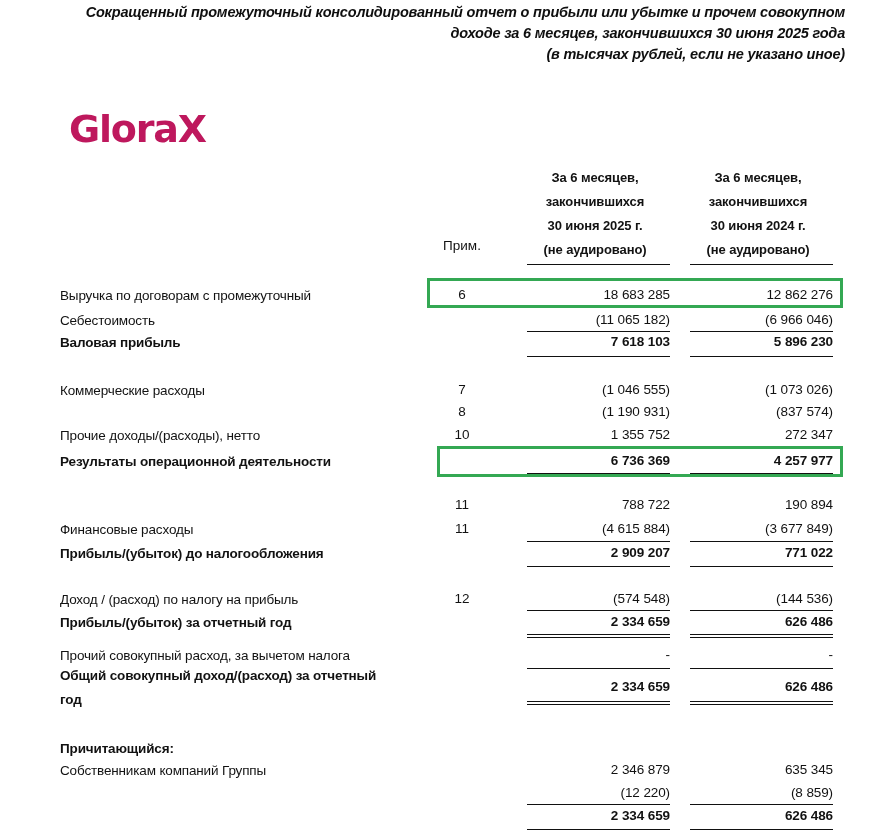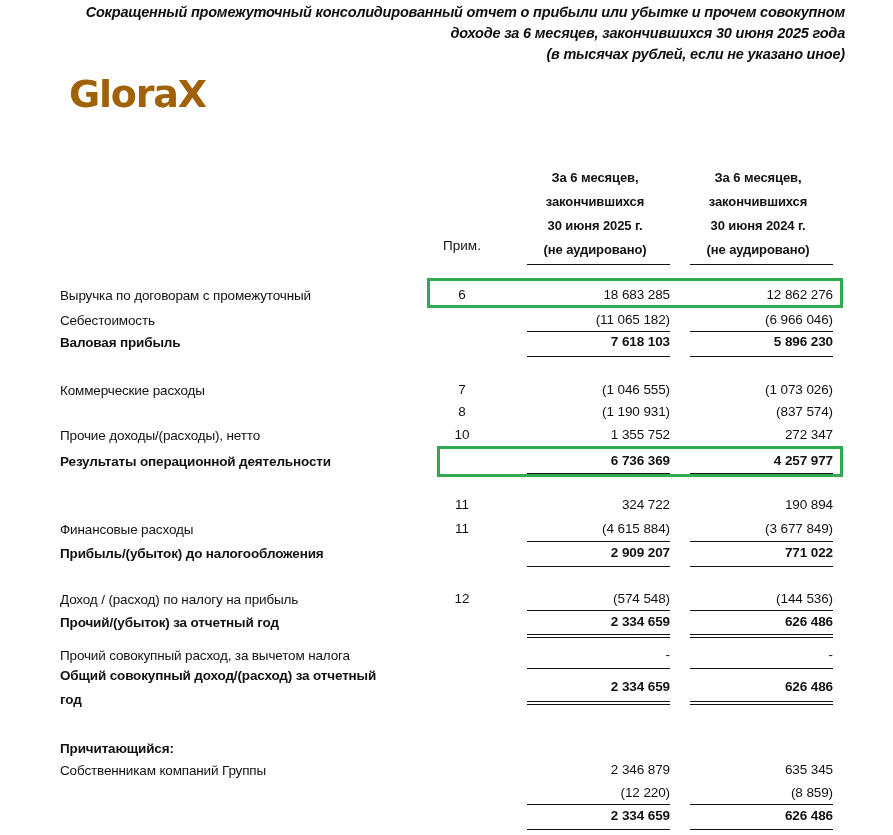--- a/index.html
+++ b/index.html
@@ -128,21 +128,21 @@
 </style>
 </head>
 <body>
 
 <div id="doc-header">
   <span class="hline">Сокращенный промежуточный консолидированный отчет о прибыли или убытке и прочем совокупном</span>
   <span class="hline">доходе за 6 месяцев, закончившихся 30 июня 2025 года</span>
   <span class="hline">(в тысячах рублей, если не указано иное)</span>
 </div>
 
-<div id="brand-logo" style="color: #a16207;"><span>Glora</span><span class="x-mark">X</span></div>
+<div id="brand-logo" style="color: #be185d; margin-top: 35px;"><span>Glora</span><span class="x-mark">X</span></div>
 
 <div class="tbl">
 
   <div id="note-head" style="top:238px">Прим.</div>
 
   <div class="colhead c1" style="top:166px">
     <span class="hl">За 6 месяцев,</span>
     <span class="hl">закончившихся</span>
     <span class="hl">30 июня 2025 г.</span>
     <span class="hl">(не аудировано)</span>
@@ -191,21 +191,21 @@
   <div class="rule c1" style="top:448px"></div>
   <div class="rule c2" style="top:448px"></div>
 
   <div class="row-label bold" style="top:453px">Результаты операционной деятельности</div>
   <div class="num c1 bold" style="top:453px">6 736 369</div>
   <div class="num c2 bold" style="top:453px">4 257 977</div>
   <div class="rule c1" style="top:473px"></div>
   <div class="rule c2" style="top:473px"></div>
 
   <div class="note" style="top:497px">11</div>
-  <div class="num c1" style="top:497px">324 722</div>
+  <div class="num c1" style="top:497px">788 722</div>
   <div class="num c2" style="top:497px">190 894</div>
 
   <div class="row-label" style="top:521px">Финансовые расходы</div>
   <div class="note" style="top:521px">11</div>
   <div class="num c1" style="top:521px">(4 615 884)</div>
   <div class="num c2" style="top:521px">(3 677 849)</div>
   <div class="rule c1" style="top:541px"></div>
   <div class="rule c2" style="top:541px"></div>
 
   <div class="row-label bold" style="top:545px">Прибыль/(убыток) до налогообложения</div>
@@ -214,21 +214,21 @@
   <div class="rule c1" style="top:566px"></div>
   <div class="rule c2" style="top:566px"></div>
 
   <div class="row-label" style="top:591px">Доход / (расход) по налогу на прибыль</div>
   <div class="note" style="top:591px">12</div>
   <div class="num c1" style="top:591px">(574 548)</div>
   <div class="num c2" style="top:591px">(144 536)</div>
   <div class="rule c1" style="top:610px"></div>
   <div class="rule c2" style="top:610px"></div>
 
-  <div class="row-label bold" style="top:614px">Прочий/(убыток) за отчетный год</div>
+  <div class="row-label bold" style="top:614px">Прибыль/(убыток) за отчетный год</div>
   <div class="num c1 bold" style="top:614px">2 334 659</div>
   <div class="num c2 bold" style="top:614px">626 486</div>
   <div class="rule c1 dbl" style="top:634px"></div>
   <div class="rule c2 dbl" style="top:634px"></div>
 
   <div class="row-label" style="top:647px">Прочий совокупный расход, за вычетом налога</div>
   <div class="num c1" style="top:647px">-</div>
   <div class="num c2" style="top:647px">-</div>
   <div class="rule c1" style="top:668px"></div>
   <div class="rule c2" style="top:668px"></div>

